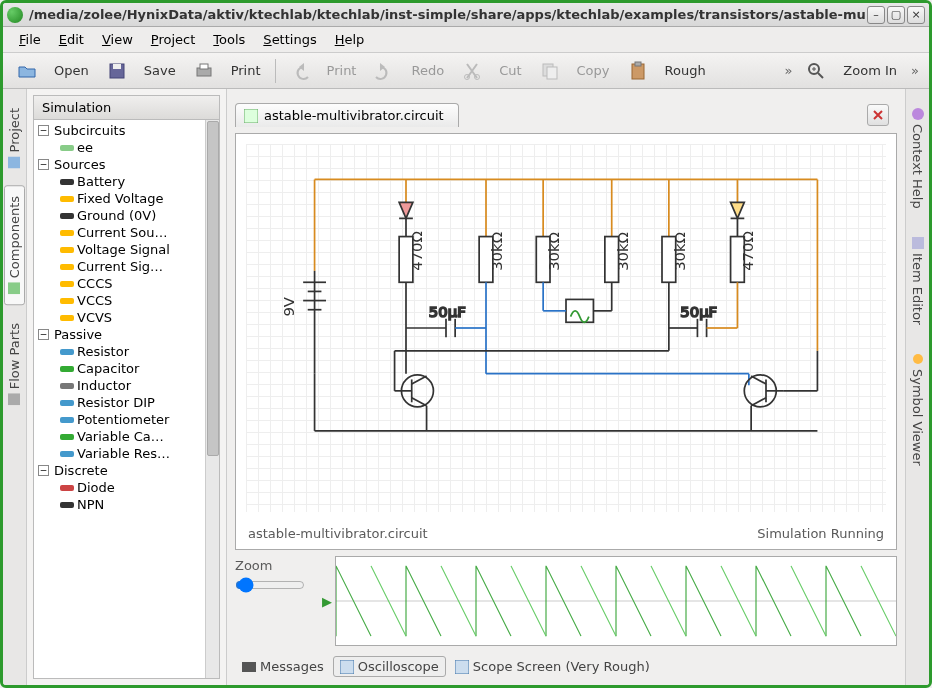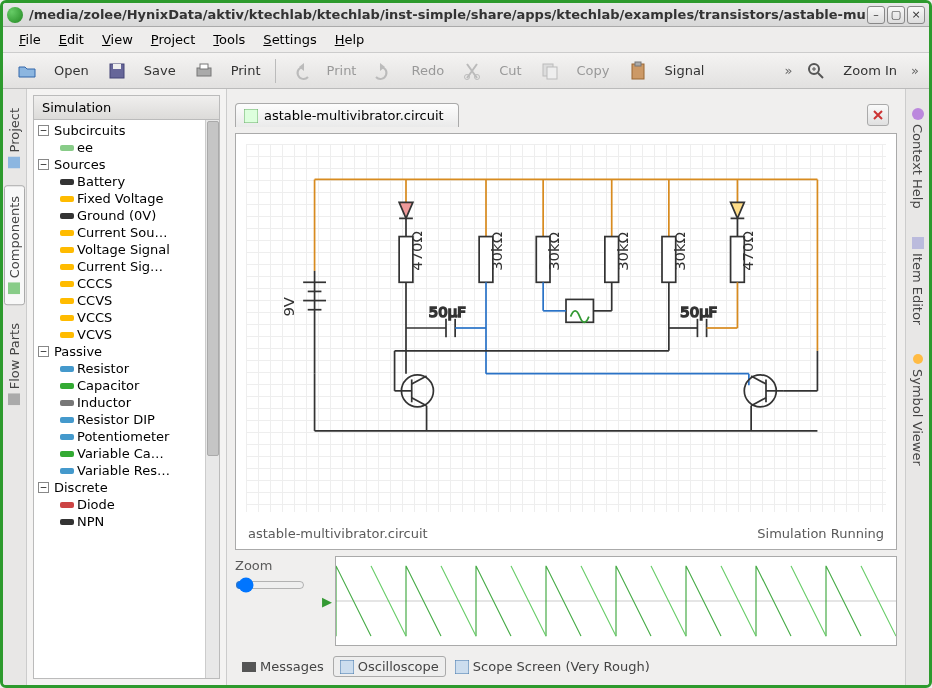--- a/index.html
+++ b/index.html
@@ -162,21 +162,21 @@
         </span>
         <span>Copy</span>
       </div>
     <div class="tbtn">
         <span class="ico">
           <svg width="20" height="20">
             <rect x="4" y="3" width="12" height="15" fill="#c96" stroke="#963"></rect>
             <rect x="7" y="1" width="6" height="4" fill="#aaa" stroke="#777"></rect>
           </svg>
         </span>
-        <span>Signal</span>
+        <span>Rough</span>
       </div>
     <div class="spacer"></div>
     <div class="chev">»</div>
     <div class="tbtn">
         <span class="ico">
           <svg width="20" height="20">
             <circle cx="8" cy="8" r="5" fill="none" stroke="#555" stroke-width="2"></circle>
             <line x1="12" y1="12" x2="17" y2="17" stroke="#555" stroke-width="2"></line>
             <line x1="6" y1="8" x2="10" y2="8" stroke="#555"></line>
             <line x1="8" y1="6" x2="8" y2="10" stroke="#555"></line>
@@ -249,25 +249,20 @@
             <li class="item"><span class="cico">
                 <svg width="14" height="10">
                   <rect width="14" height="6" y="2" fill="#fb0" rx="2"></rect>
                 </svg>
               </span>Current Sig…</li>
             <li class="item"><span class="cico">
                 <svg width="14" height="10">
                   <rect width="14" height="6" y="2" fill="#fb0" rx="2"></rect>
                 </svg>
               </span>CCCS</li>
-            <li class="item"><span class="cico">
-                <svg width="14" height="10">
-                  <rect width="14" height="6" y="2" fill="#fb0" rx="2"></rect>
-                </svg>
-              </span>CCVS</li>
             <li class="item"><span class="cico">
                 <svg width="14" height="10">
                   <rect width="14" height="6" y="2" fill="#fb0" rx="2"></rect>
                 </svg>
               </span>VCCS</li>
             <li class="item"><span class="cico">
                 <svg width="14" height="10">
                   <rect width="14" height="6" y="2" fill="#fb0" rx="2"></rect>
                 </svg>
               </span>VCVS</li>

